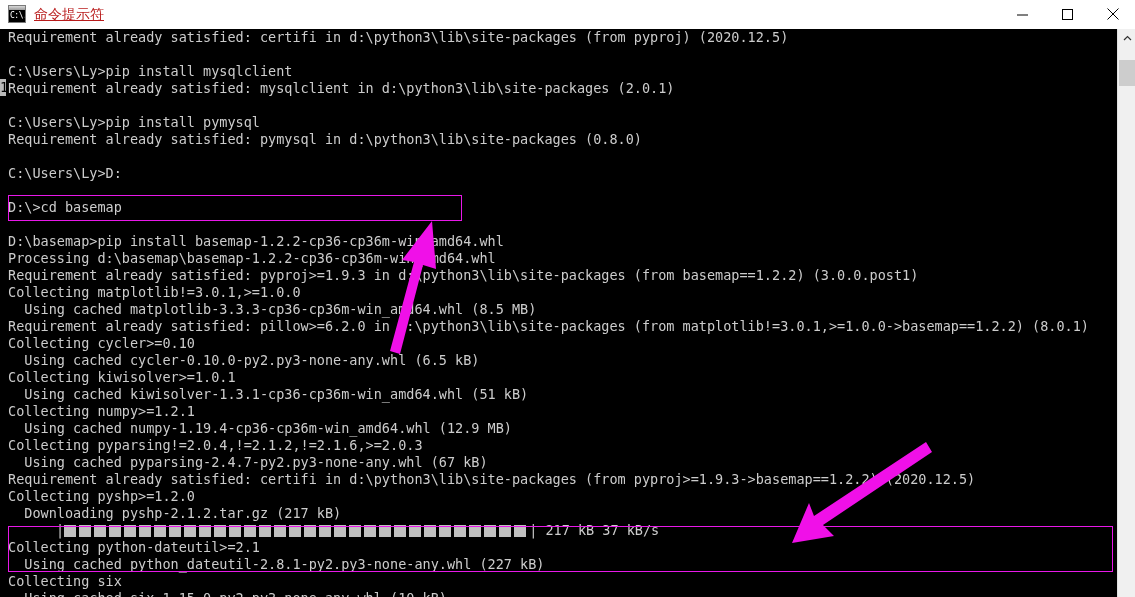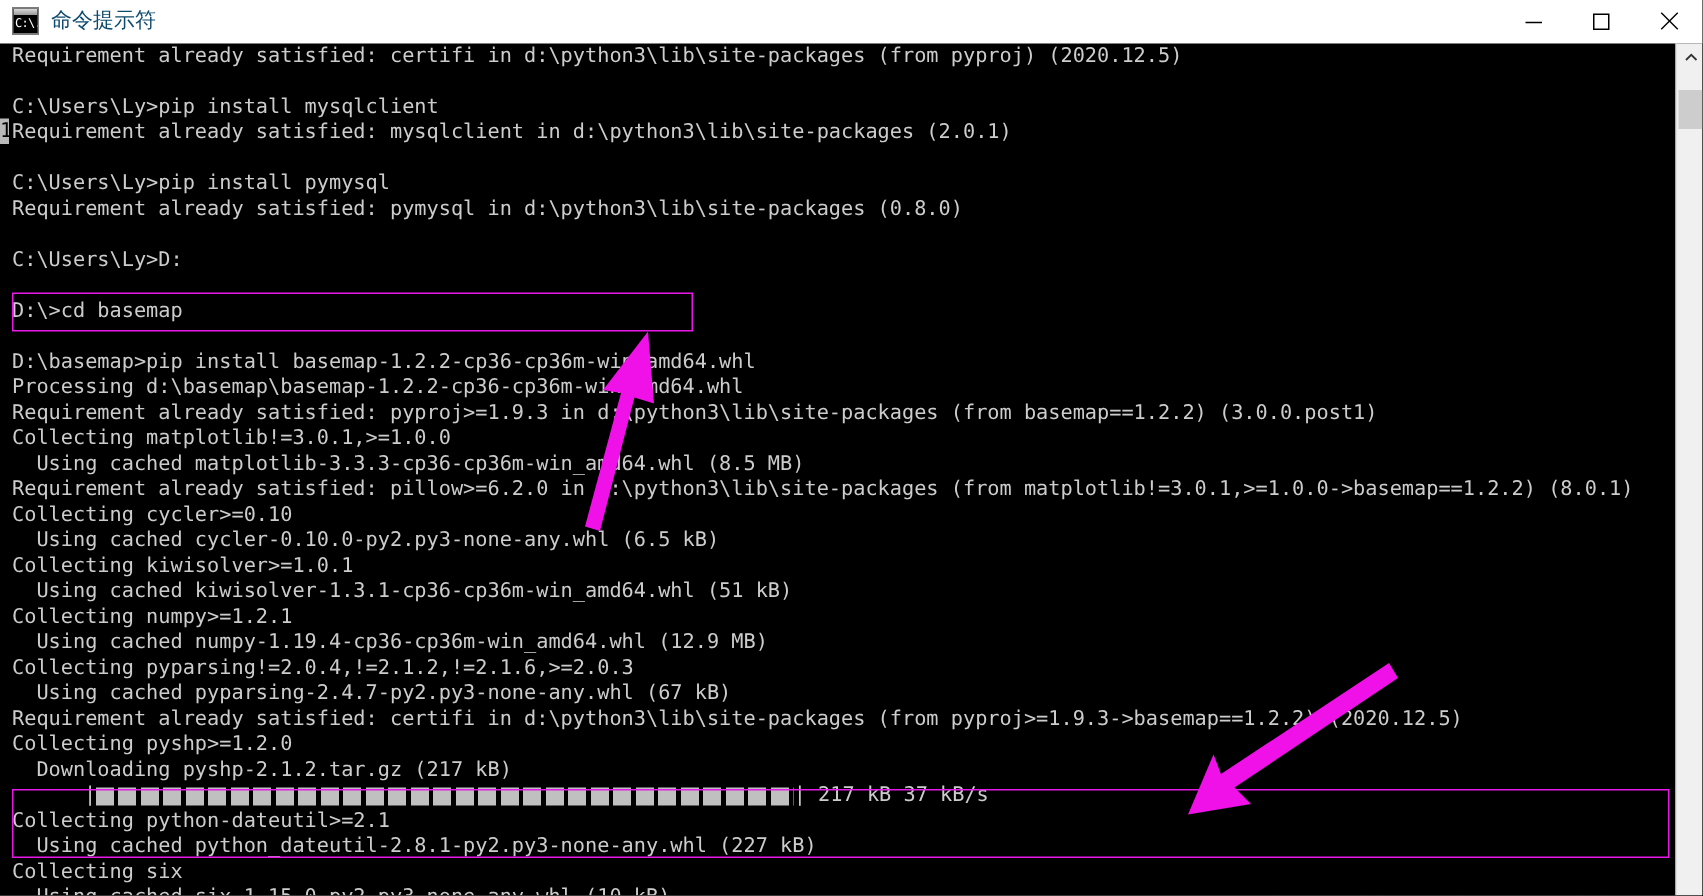--- a/index.html
+++ b/index.html
@@ -39,24 +39,25 @@
     background: linear-gradient(#d8d8d8, #9a9a9a);
   }
   .tb-icon .glyph {
     position: absolute; left: 1px; top: 5px;
     font-family: "DejaVu Sans Mono", monospace;
     font-size: 8px; line-height: 9px; color: #ffffff;
     letter-spacing: -0.5px;
   }
   .tb-title {
     font-size: 14px;
-    color: #0c4a6e;
+    color: #b91c1c;
     font-family: "DejaVu Sans", "Liberation Sans", sans-serif;
     line-height: 29px;
     white-space: nowrap;
+    text-decoration: underline;
   }
   .tb-spacer { flex: 1 1 auto; }
   .winbtns { display: flex; height: 29px; flex: 0 0 auto; }
   .winbtn {
     width: 45px; height: 29px;
     display: flex; align-items: center; justify-content: center;
     background: #ffffff;
   }
   .winbtn svg { display: block; }
 

